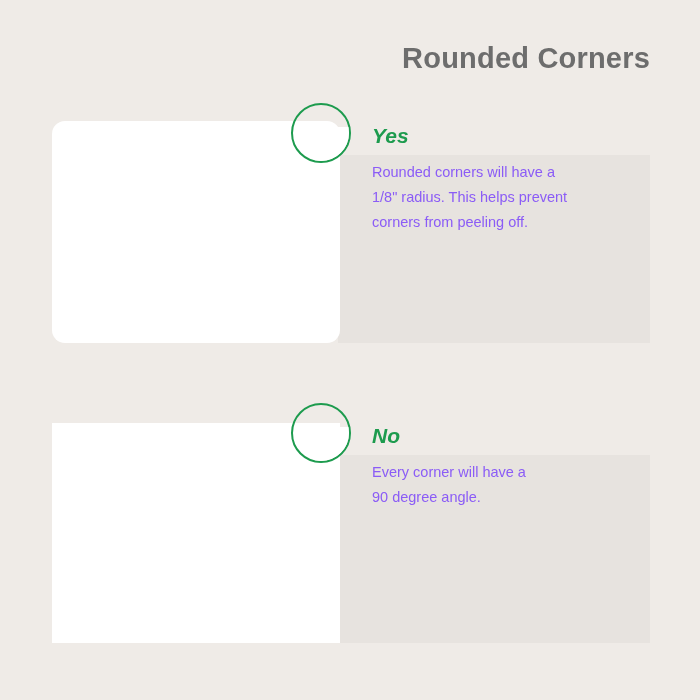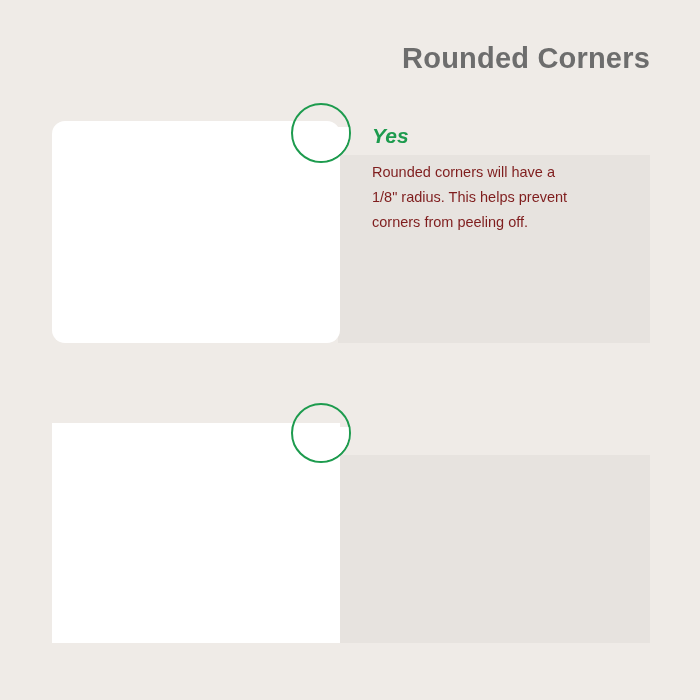--- a/index.html
+++ b/index.html
@@ -123,21 +123,21 @@
   .label {
     font-size: 21px;
     font-weight: bold;
     color: #1d9b4e;
     margin: 0 0 13px 0;
     line-height: 1.1;
     font-style: italic;
   }
   .desc {
     font-size: 14.5px;
-    color: #7f1d1d;
+    color: #8b5cf6;
     line-height: 1.72;
     margin: 0;
     white-space: pre-line;
   }
 </style>
 </head>
 <body>
 
 <div class="stage">
 
@@ -157,14 +157,19 @@
 corners from peeling off.</p>
   </div>
 
   <div class="panel panel-bottom"></div>
   <div class="card card-no"></div>
 
   <div class="magnifier magnifier-no">
     <div class="mag-inner mag-inner-square"></div>
   </div>
 
+  <div class="block block-no">
+    <p class="label">No</p>
+    <p class="desc">Every corner will have a
+90 degree angle.</p>
+  </div>
 
 </div>
 
 </body></html>

